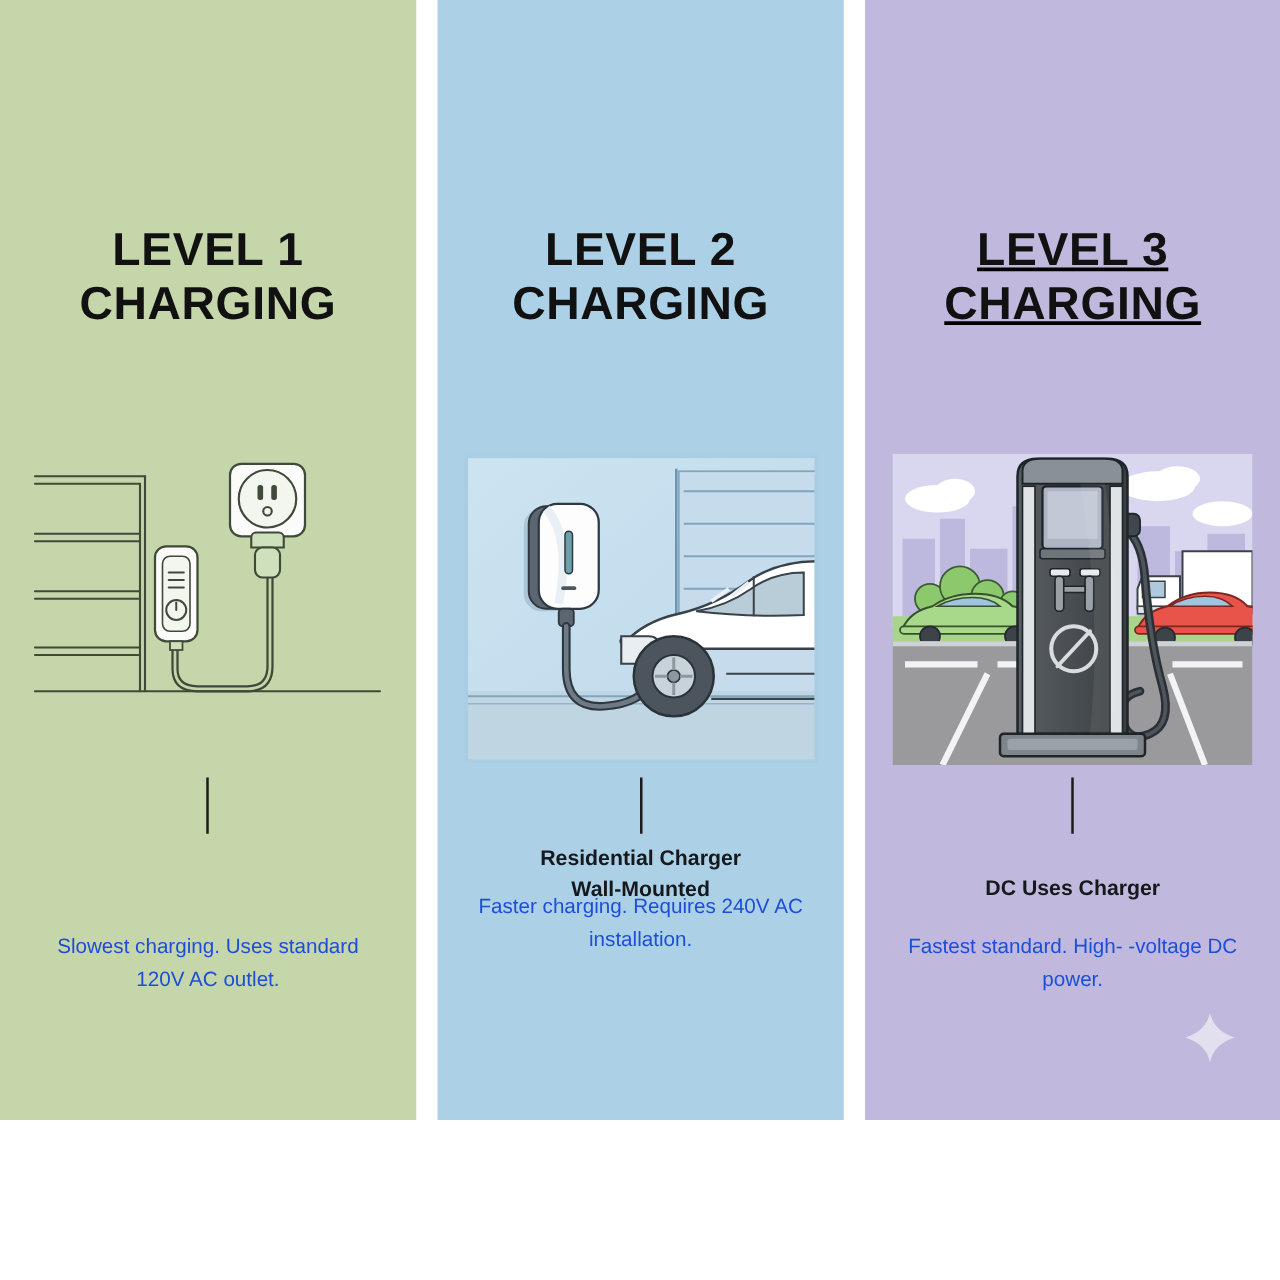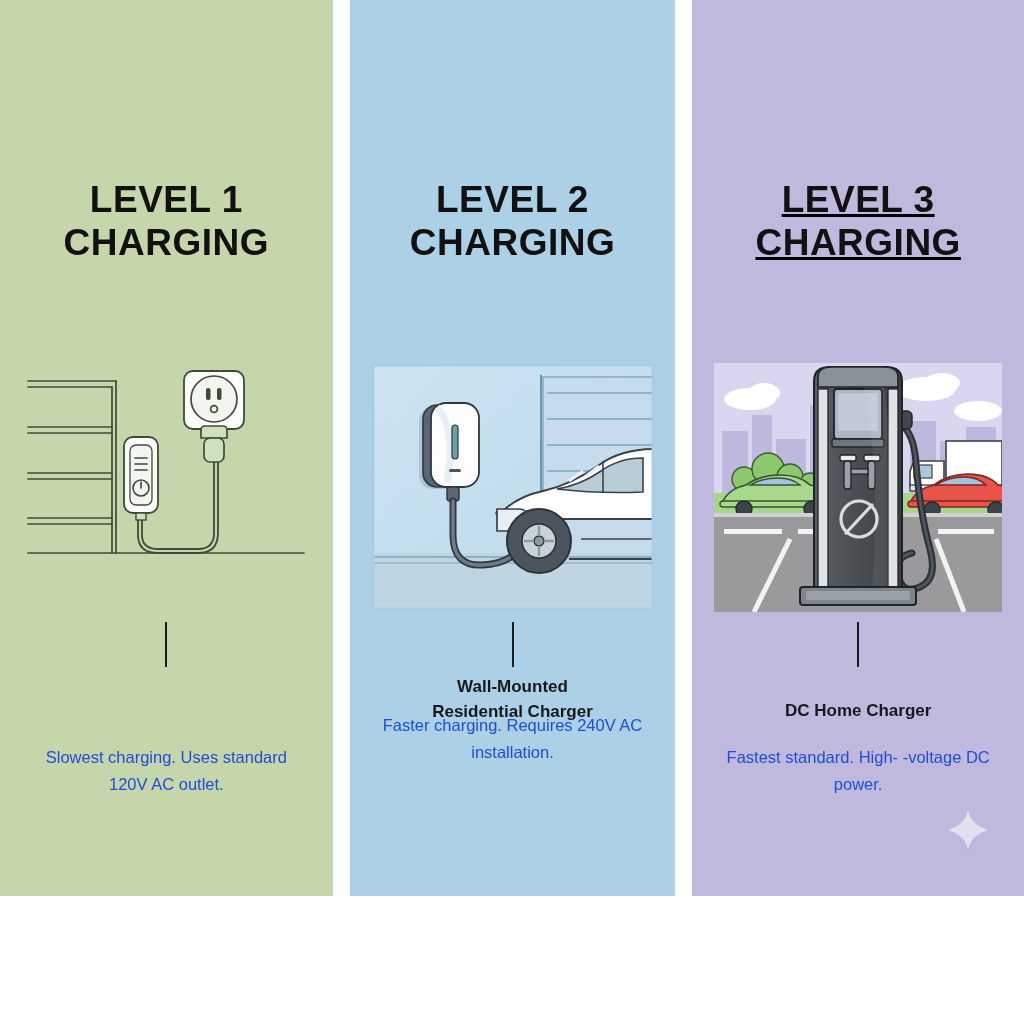--- a/index.html
+++ b/index.html
@@ -226,22 +226,22 @@
           <path d="M210 176 H284" stroke="#3a4249" stroke-width="1.6" fill="none"></path>
           <path d="M198 196 H284" stroke="#3a4249" stroke-width="1.8" fill="none"></path>
         </g>
         <rect x="2" y="2" width="280" height="244" fill="none" stroke="#a9cde3" stroke-width="3"></rect>
       </svg>
     </div>
 
     <div class="divider"></div>
 
     <div class="caption-title">
+      <div>Residential Charger</div>
       <div>Wall-Mounted</div>
-      <div>Residential Charger</div>
     </div>
     <div class="caption-body">Faster charging. Requires 240V AC installation.</div>
   </div>
 
   <div class="gap"></div>
 
   <div class="column col-3">
 
     <div class="heading">
       <span>LEVEL 3</span>
@@ -359,21 +359,21 @@
 
             <rect x="86" y="224" width="116" height="18" rx="3" fill="#7e858b" stroke="#1f2429" stroke-width="2"></rect>
             <rect x="92" y="228" width="104" height="9" rx="2" fill="#9aa1a7"></rect>
           </g>
         </g>
       </svg>
     </div>
 
     <div class="divider"></div>
 
-    <div class="caption-title">DC Home Charger</div>
+    <div class="caption-title">DC Uses Charger</div>
     <div class="caption-body">Fastest standard. High- -voltage DC power.</div>
 
     <svg class="sparkle" viewBox="0 0 44 44">
       <path d="M22 2 Q25 17 42 22 Q25 27 22 42 Q19 27 2 22 Q19 17 22 2 Z" fill="#ffffff"></path>
     </svg>
   </div>
 
 </div>
 
 </body></html>

